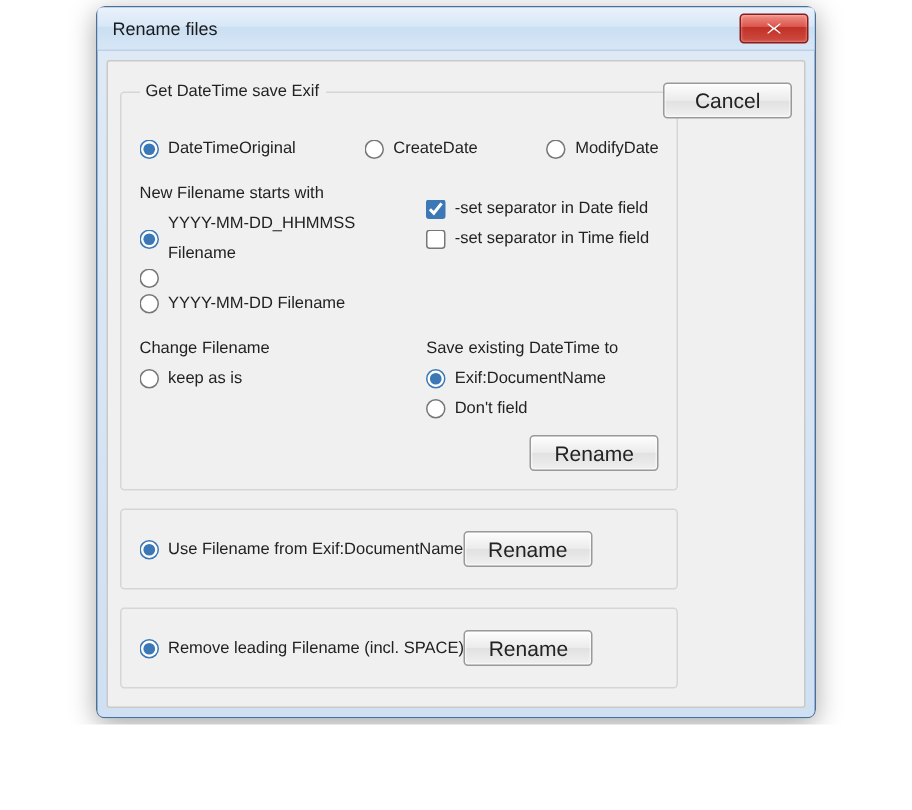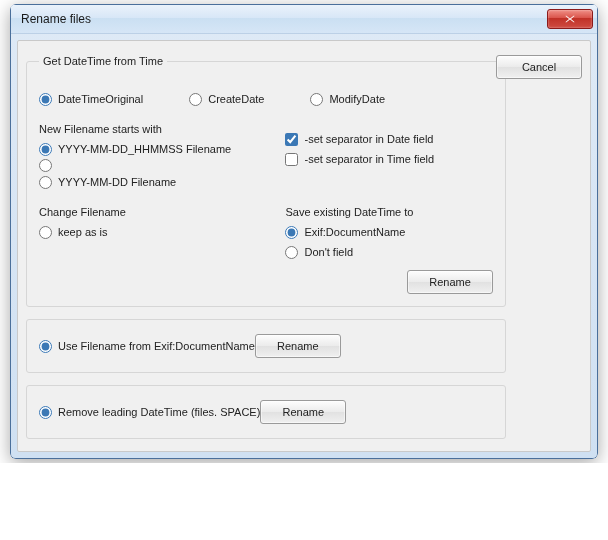--- a/index.html
+++ b/index.html
@@ -3,21 +3,21 @@
 <meta charset="utf-8">
 <style>
   html, body {
     margin: 0;
     padding: 0;
     background: #fff;
     font-family: "Segoe UI", Tahoma, sans-serif;
     font-size: 11px;
   }
   .shadow-wrap {
-    width: 588px;
+    width: 480px;
     margin: 4px auto;
     box-shadow: 0 4px 18px rgba(0,0,0,0.35);
     border-radius: 6px;
     overflow: hidden;
   }
   .window {
     border: 1px solid #4a6f9b;
     border-radius: 5px;
     background: linear-gradient(to bottom, #dfeaf6 0%, #cfe0f2 100%);
   }
@@ -120,21 +120,21 @@
     padding: 0 4px;
     font-size: 11px;
   }
   .btn {
     display: inline-flex;
     align-items: center;
     justify-content: center;
     min-width: 64px;
     height: 22px;
     padding: 0 10px;
-    font-size: 11px;
+    font-size: 14px;
     color: #222;
     background: linear-gradient(to bottom, #fdfdfd 0%, #ebebeb 50%, #e1e1e1 51%, #f0f0f0 100%);
     border: 1px solid #9a9a9a;
     border-radius: 3px;
     box-shadow: 0 0 0 1px rgba(255,255,255,0.5) inset;
     cursor: default;
   }
   .rename-row {
     display: flex;
     justify-content: flex-end;
@@ -162,21 +162,21 @@
       </span>
     </div>
   </div>
 
   <div class="client-outer">
     <div class="client">
 
       <div class="left-col">
 
         <fieldset class="group">
-          <legend>Get DateTime from Time</legend>
+          <legend>Get DateTime save Exif</legend>
 
           <div class="exif-row">
             <div class="row">
               <input type="radio" name="exif" checked="" style="">
               <label>DateTimeOriginal</label>
             </div>
             <div class="row">
               <input type="radio" name="exif" style="">
               <label>CreateDate</label>
             </div>
@@ -246,21 +246,21 @@
               <label>Use Filename from Exif:DocumentName</label>
             </div>
             <span class="btn">Rename</span>
           </div>
         </fieldset>
 
         <fieldset class="group" style="margin-bottom:0;padding-top:14px;padding-bottom:14px;">
           <div class="inline-group">
             <div class="row">
               <input type="radio" name="g3" checked="" style="">
-              <label>Remove leading DateTime (files. SPACE)</label>
+              <label>Remove leading Filename (incl. SPACE)</label>
             </div>
             <span class="btn">Rename</span>
           </div>
         </fieldset>
 
       </div>
 
       <div class="right-col">
         <span class="btn">Cancel</span>
       </div>

